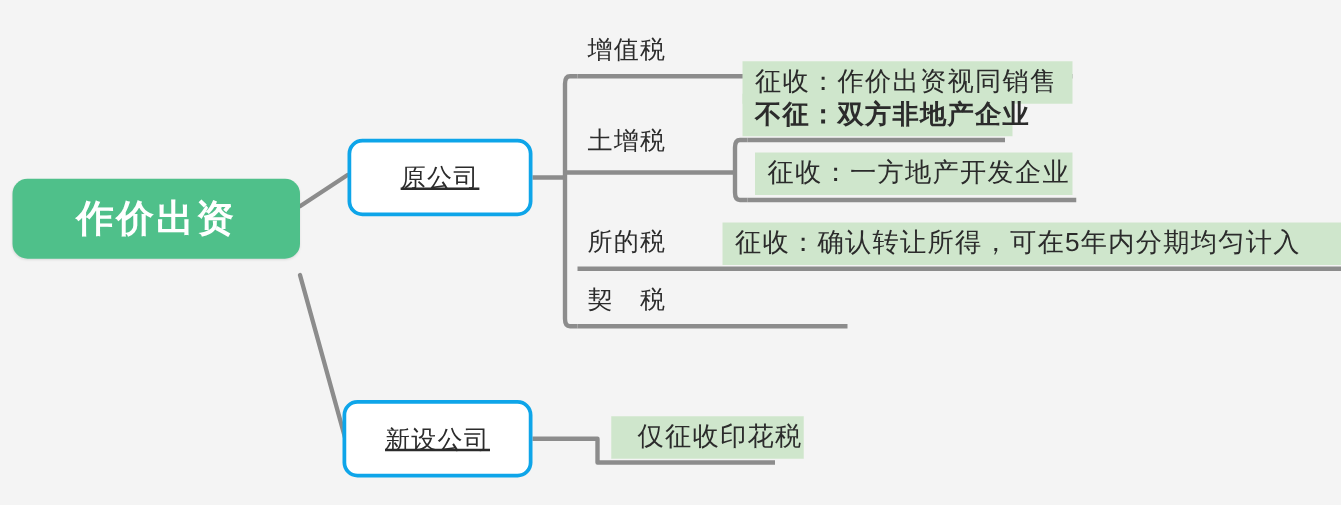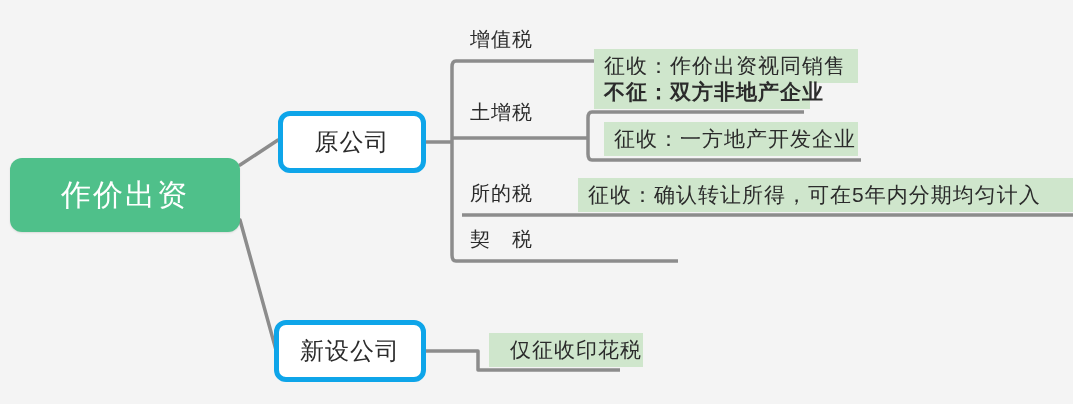--- a/index.html
+++ b/index.html
@@ -26,38 +26,40 @@
     position: absolute;
     box-sizing: border-box;
     display: flex;
     align-items: center;
     justify-content: center;
     white-space: pre;
   }
   
   .root-node {
     left: 10px;
-    top: 158px;
+    top: 143px;
     width: 230px;
-    height: 74px;
+    height: 64px;
     background: #4fc08a;
     border-radius: 12px;
     color: #ffffff;
     font-size: 30px;
     letter-spacing: 2px;
     box-shadow: 0 1px 2px rgba(0,0,0,0.10);
+    font-weight: bold;
   }
   
   .branch-node {
     background: #ffffff;
-    border: 5px solid #0ea5e9;
+    border: 3px solid #0ea5e9;
     border-radius: 12px;
     color: #2b2b2b;
-    font-size: 24px;
+    font-size: 20px;
     letter-spacing: 1px;
+    text-decoration: underline;
   }
   .node-yuan {
     left: 278px;
     top: 111px;
     width: 148px;
     height: 62px;
   }
   .node-xin {
     left: 274px;
     top: 320px;

